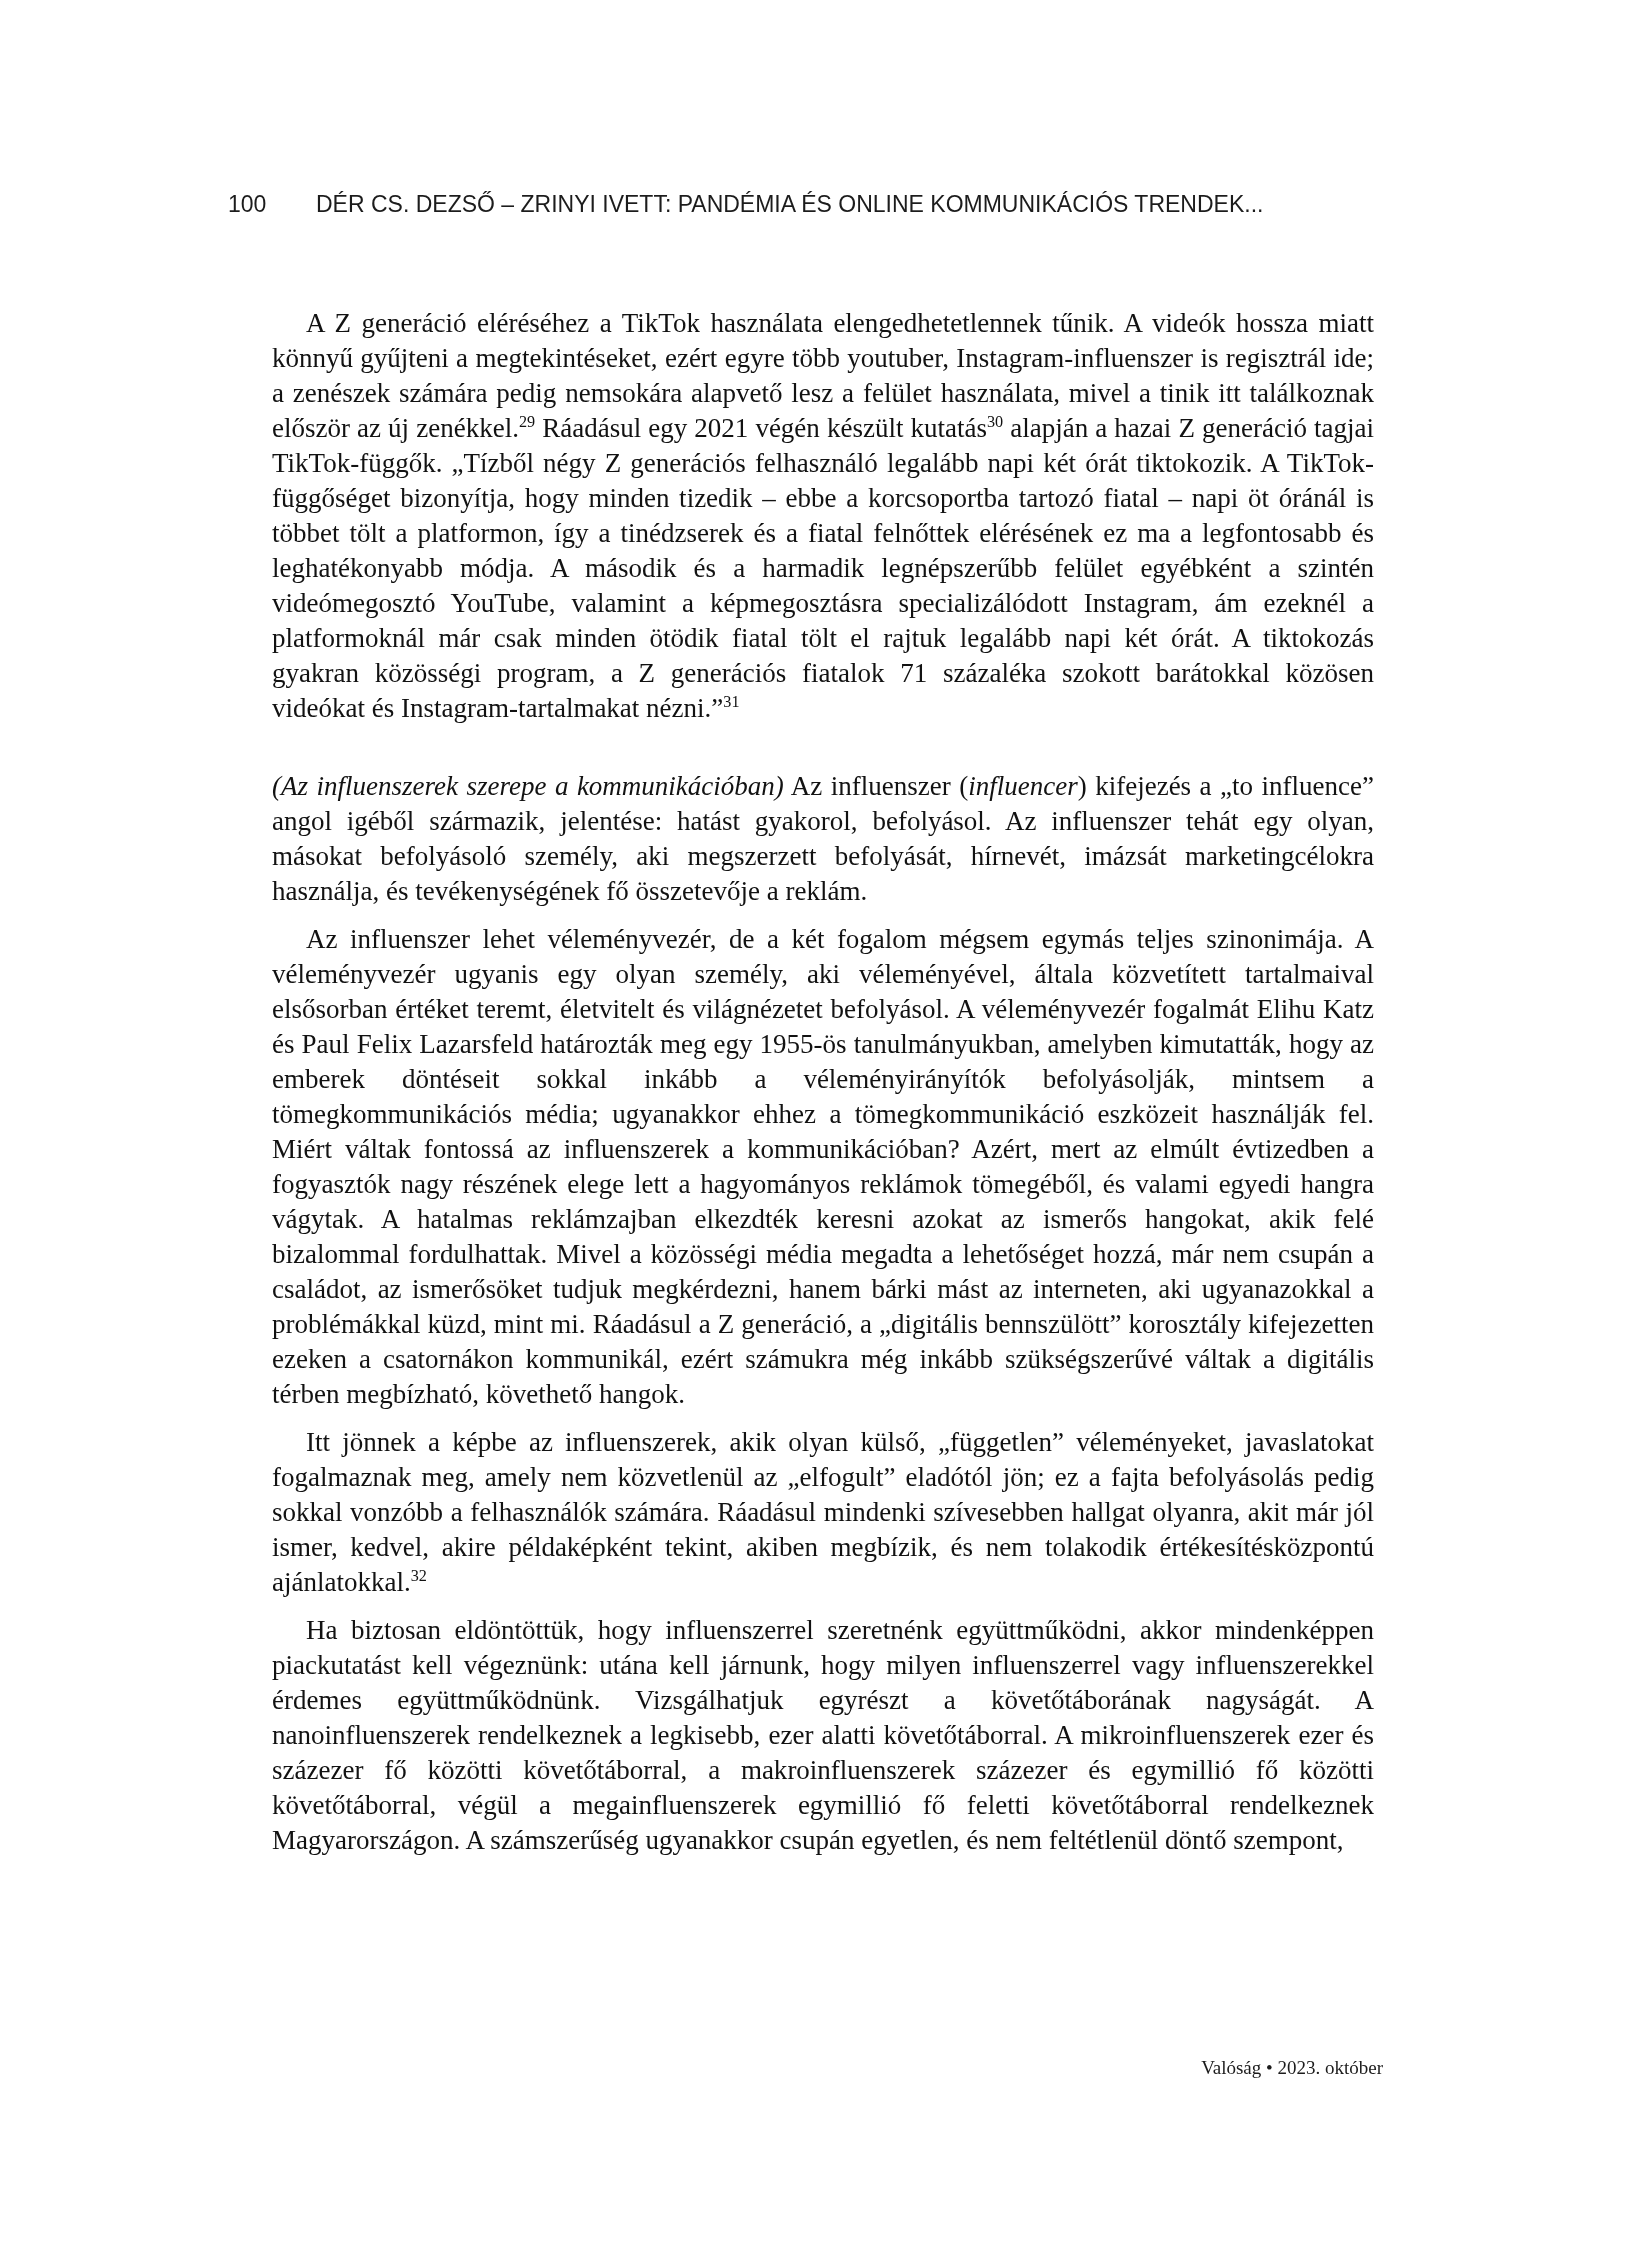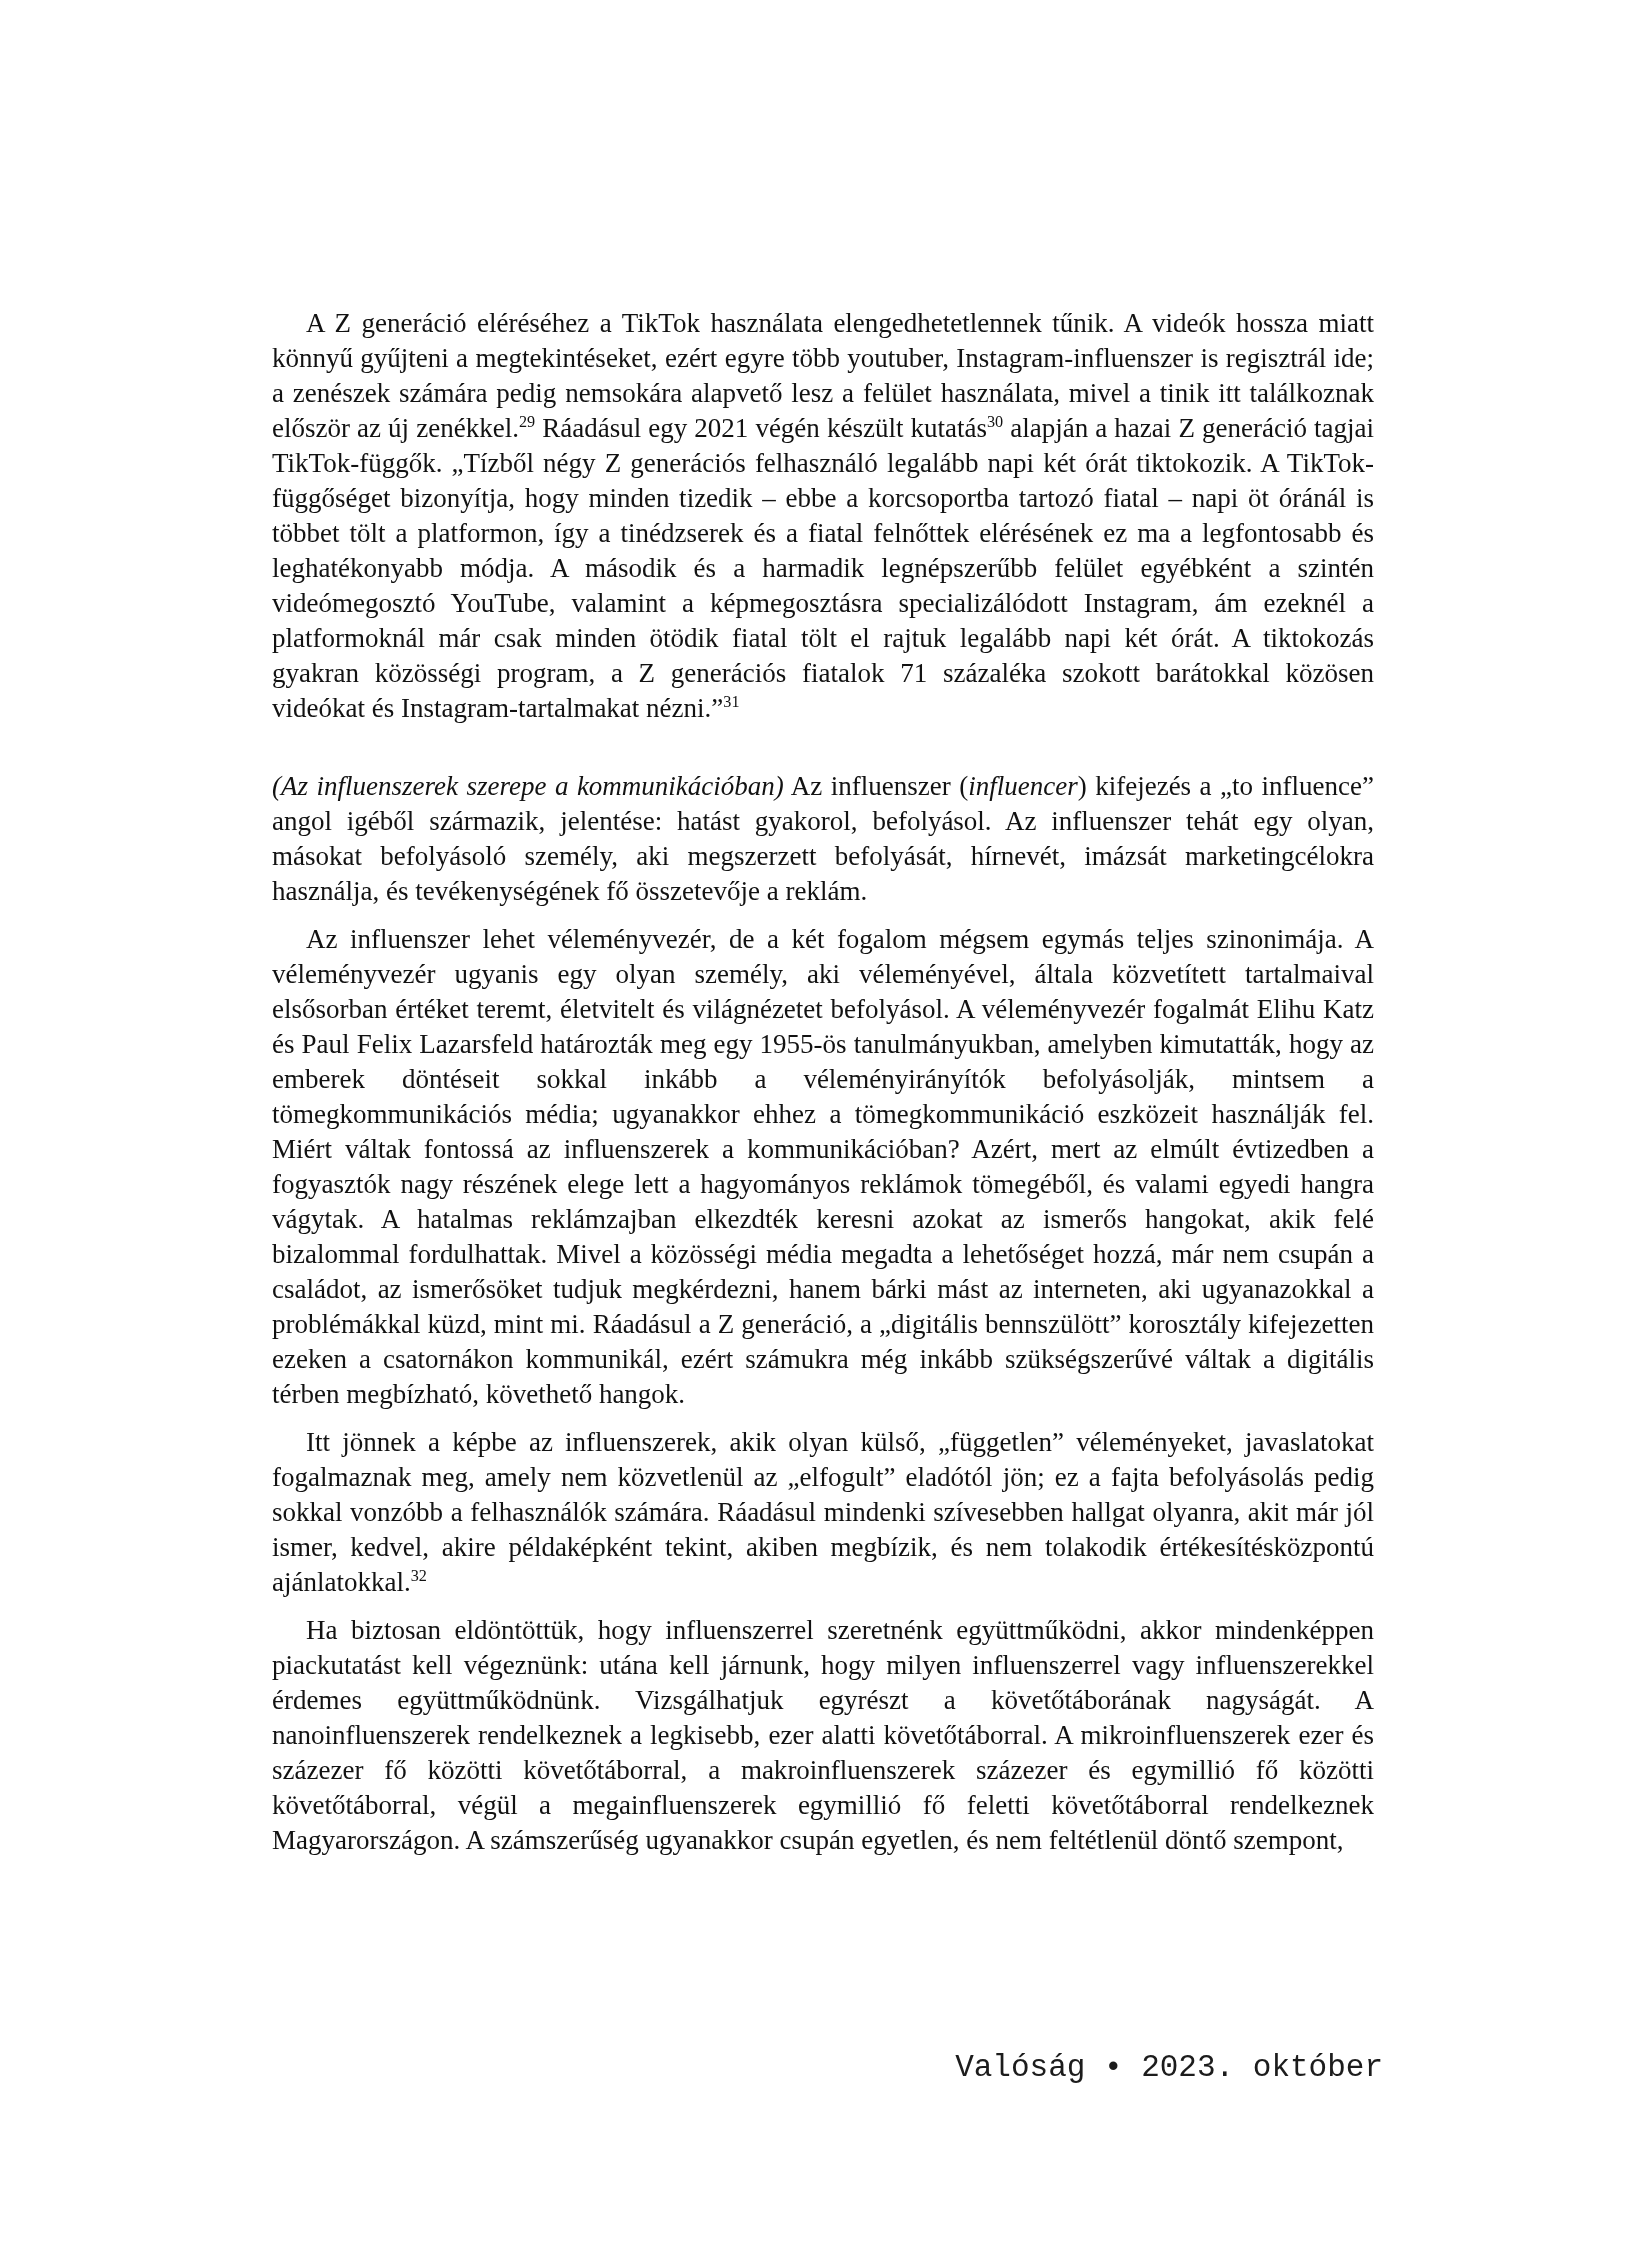--- a/index.html
+++ b/index.html
@@ -50,32 +50,35 @@
   .italic { font-style: italic; }
   .sup {
     font-size: 0.6em;
     vertical-align: super;
     line-height: 0;
   }
   .page-footer {
     position: absolute;
     right: 245px;
     top: 2054px;
-    font-family: Liberation Mono, monospace;
-    font-size: 31px;
+    font-family: Liberation Serif, serif;
+    font-size: 19px;
     line-height: 27.6px;
     color: #1c1c1c;
     white-space: nowrap;
   }
 </style>
 </head>
 <body>
 
 <div class="page">
 
+  <header class="running-header">
+    <span class="page-number">100</span><span class="running-title">DÉR CS. DEZSŐ – ZRINYI IVETT: PANDÉMIA ÉS ONLINE KOMMUNIKÁCIÓS TRENDEK...</span>
+  </header>
 
   <main class="article-body">
 
   <p class="indent"><span>A Z generáció eléréséhez a TikTok használata elengedhetetlennek tűnik. A videók hossza miatt könnyű gyűjteni a megtekintéseket, ezért egyre több youtuber, Instagram-influenszer is regisztrál ide; a zenészek számára pedig nemsokára alapvető lesz a felület használata, mivel a tinik itt találkoznak először az új zenékkel.</span><span class="sup">29</span><span> Ráadásul egy 2021 végén készült kutatás</span><span class="sup">30</span><span> alapján a hazai Z generáció tagjai TikTok-függők. „Tízből négy Z generációs felhasználó legalább napi két órát tiktokozik. A TikTok-függőséget bizonyítja, hogy minden tizedik – ebbe a korcsoportba tartozó fiatal – napi öt óránál is többet tölt a platformon, így a tinédzserek és a fiatal felnőttek elérésének ez ma a legfontosabb és leghatékonyabb módja. A második és a harmadik legnépszerűbb felület egyébként a szintén videómegosztó YouTube, valamint a képmegosztásra specializálódott Instagram, ám ezeknél a platformoknál már csak minden ötödik fiatal tölt el rajtuk legalább napi két órát. A tiktokozás gyakran közösségi program, a Z generációs fiatalok 71 százaléka szokott barátokkal közösen videókat és Instagram-tartalmakat nézni.”</span><span class="sup">31</span></p>
       <p class="no-indent gap-before"><span class="italic">(Az influenszerek szerepe a kommunikációban)</span><span> Az influenszer (</span><span class="italic">influencer</span><span>) kifejezés a „to influence” angol igéből származik, jelentése: hatást gyakorol, befolyásol. Az influenszer tehát egy olyan, másokat befolyásoló személy, aki megszerzett befolyását, hírnevét, imázsát marketingcélokra használja, és tevékenységének fő összetevője a reklám.</span></p>
       <p class="indent"><span>Az influenszer lehet véleményvezér, de a két fogalom mégsem egymás teljes szinonimája. A véleményvezér ugyanis egy olyan személy, aki véleményével, általa közvetített tartalmaival elsősorban értéket teremt, életvitelt és világnézetet befolyásol. A véleményvezér fogalmát Elihu Katz és Paul Felix Lazarsfeld határozták meg egy 1955-ös tanulmányukban, amelyben kimutatták, hogy az emberek döntéseit sokkal inkább a véleményirányítók befolyásolják, mintsem a tömegkommunikációs média; ugyanakkor ehhez a tömegkommunikáció eszközeit használják fel. Miért váltak fontossá az influenszerek a kommunikációban? Azért, mert az elmúlt évtizedben a fogyasztók nagy részének elege lett a hagyományos reklámok tömegéből, és valami egyedi hangra vágytak. A hatalmas reklámzajban elkezdték keresni azokat az ismerős hangokat, akik felé bizalommal fordulhattak. Mivel a közösségi média megadta a lehetőséget hozzá, már nem csupán a családot, az ismerősöket tudjuk megkérdezni, hanem bárki mást az interneten, aki ugyanazokkal a problémákkal küzd, mint mi. Ráadásul a Z generáció, a „digitális bennszülött” korosztály kifejezetten ezeken a csatornákon kommunikál, ezért számukra még inkább szükségszerűvé váltak a digitális térben megbízható, követhető hangok.</span></p>
       <p class="indent"><span>Itt jönnek a képbe az influenszerek, akik olyan külső, „független” véleményeket, javaslatokat fogalmaznak meg, amely nem közvetlenül az „elfogult” eladótól jön; ez a fajta befolyásolás pedig sokkal vonzóbb a felhasználók számára. Ráadásul mindenki szívesebben hallgat olyanra, akit már jól ismer, kedvel, akire példaképként tekint, akiben megbízik, és nem tolakodik értékesítésközpontú ajánlatokkal.</span><span class="sup">32</span></p>
       <p class="indent"><span>Ha biztosan eldöntöttük, hogy influenszerrel szeretnénk együttműködni, akkor mindenképpen piackutatást kell végeznünk: utána kell járnunk, hogy milyen influenszerrel vagy influenszerekkel érdemes együttműködnünk. Vizsgálhatjuk egyrészt a követőtáborának nagyságát. A nanoinfluenszerek rendelkeznek a legkisebb, ezer alatti követőtáborral. A mikroinfluenszerek ezer és százezer fő közötti követőtáborral, a makroinfluenszerek százezer és egymillió fő közötti követőtáborral, végül a megainfluenszerek egymillió fő feletti követőtáborral rendelkeznek Magyarországon. A számszerűség ugyanakkor csupán egyetlen, és nem feltétlenül döntő szempont,</span></p>
     </main>
 

